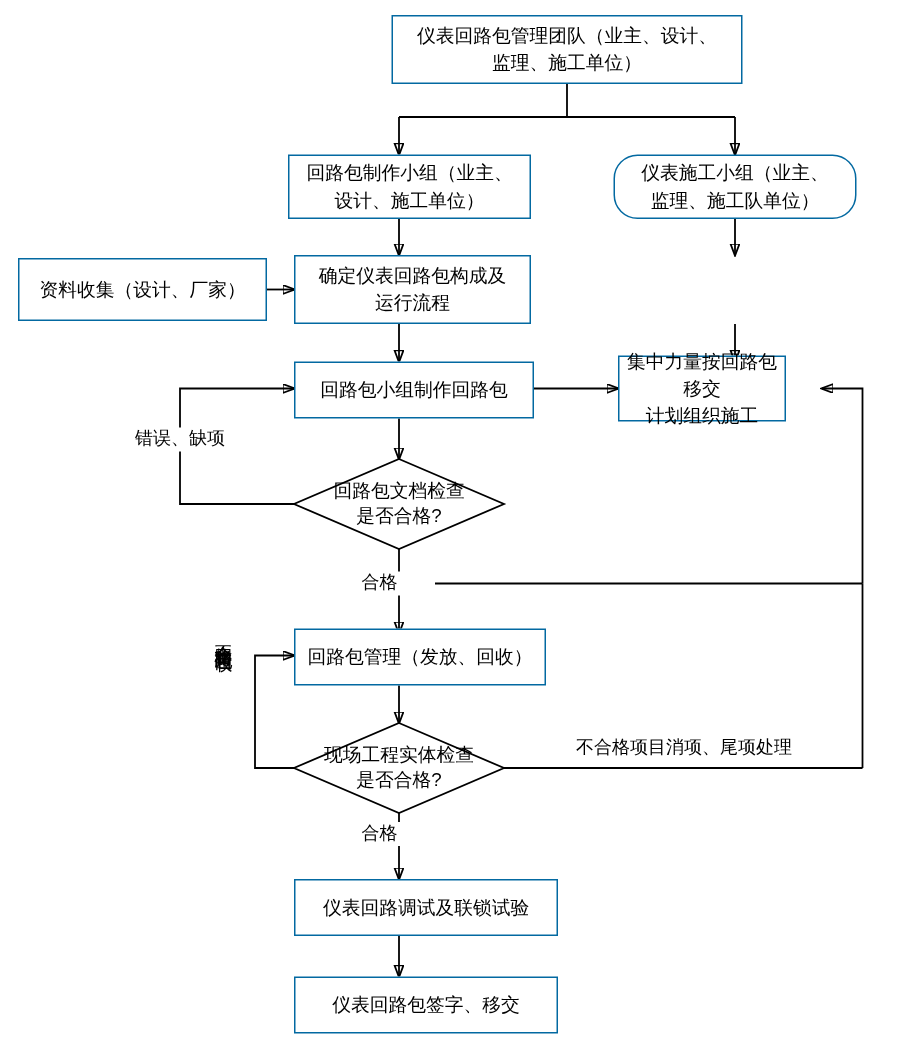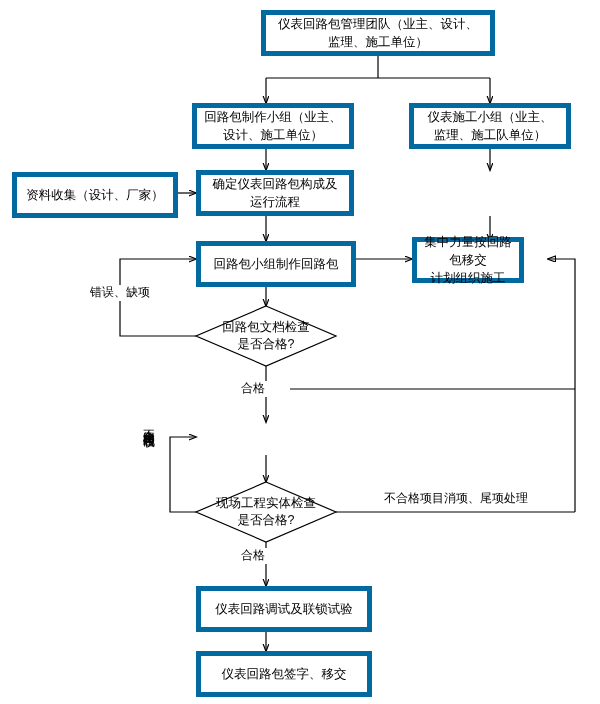--- a/index.html
+++ b/index.html
@@ -13,21 +13,21 @@
   #canvas {
     position: relative;
     width: 600px;
     height: 704px;
     background: #ffffff;
     overflow: hidden;
   }
   .node {
     position: absolute;
     box-sizing: border-box;
-    border: 5px solid #0369a1;
+    border: 1px solid #0369a1;
     background: #ffffff;
     display: flex;
     align-items: center;
     justify-content: center;
     text-align: center;
     font-size: 12.5px;
     line-height: 1.45;
     color: #000000;
     padding: 18px 4px;
     white-space: pre-line;
@@ -136,21 +136,21 @@
 
     <line x1="266" y1="624" x2="266" y2="651" marker-end="url(#arrow)"></line>
   </svg>
 
   <div class="node" style="left:261px; top:10px; width:234px; height:46px;">仪表回路包管理团队（业主、设计、
 监理、施工单位）</div>
 
   <div class="node" style="left:192px; top:103px; width:162px; height:43px;">回路包制作小组（业主、
 设计、施工单位）</div>
 
-  <div class="node" style="left:409px; top:103px; width:162px; height:43px;">仪表施工小组（业主、
+  <div class="node" style="left:409px; top:103px; width:162px; height:43px;border-radius:16px;">仪表施工小组（业主、
 监理、施工队单位）</div>
 
   <div class="node" style="left:12px; top:172px; width:166px; height:42px;">资料收集（设计、厂家）</div>
 
   <div class="node" style="left:196px; top:170px; width:158px; height:46px;">确定仪表回路包构成及
 运行流程</div>
 
 
   <div class="node" style="left:196px; top:241px; width:160px; height:36px;">回路包小组制作回路包</div>
 
@@ -158,20 +158,21 @@
 计划组织施工</div>
 
   <div class="diamond-wrap" style="left:196px; top:306px; width:140px; height:60px;">
     <svg width="140" height="60" viewBox="0 0 140 60">
       <polygon points="70,0 140,30 70,60 0,30" fill="#ffffff" stroke="#000000" stroke-width="1.2"></polygon>
     </svg>
     <div class="diamond-label">回路包文档检查
 是否合格?</div>
   </div>
 
+  <div class="node" style="left:196px; top:419px; width:168px; height:36px;">回路包管理（发放、回收）</div>
 
   <div class="diamond-wrap" style="left:196px; top:482px; width:140px; height:60px;">
     <svg width="140" height="60" viewBox="0 0 140 60">
       <polygon points="70,0 140,30 70,60 0,30" fill="#ffffff" stroke="#000000" stroke-width="1.2"></polygon>
     </svg>
     <div class="diamond-label">现场工程实体检查
 是否合格?</div>
   </div>
 
   <div class="node" style="left:196px; top:586px; width:176px; height:38px;">仪表回路调试及联锁试验</div>

